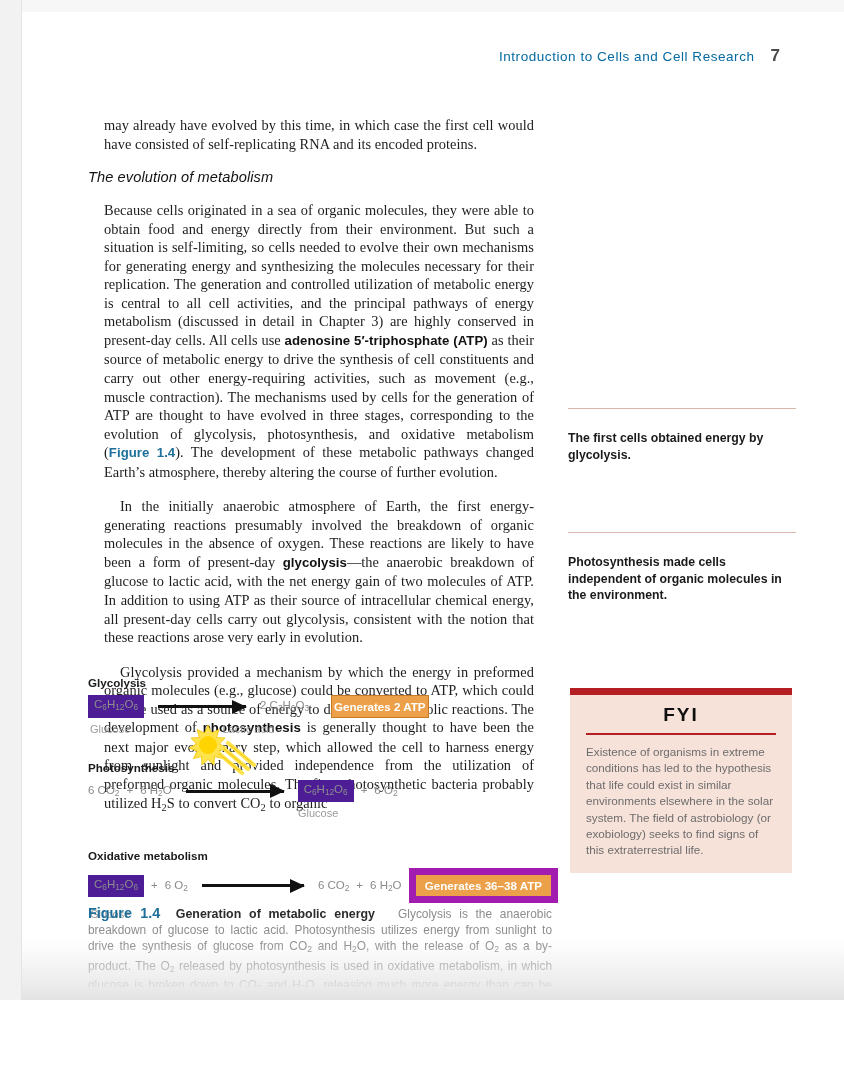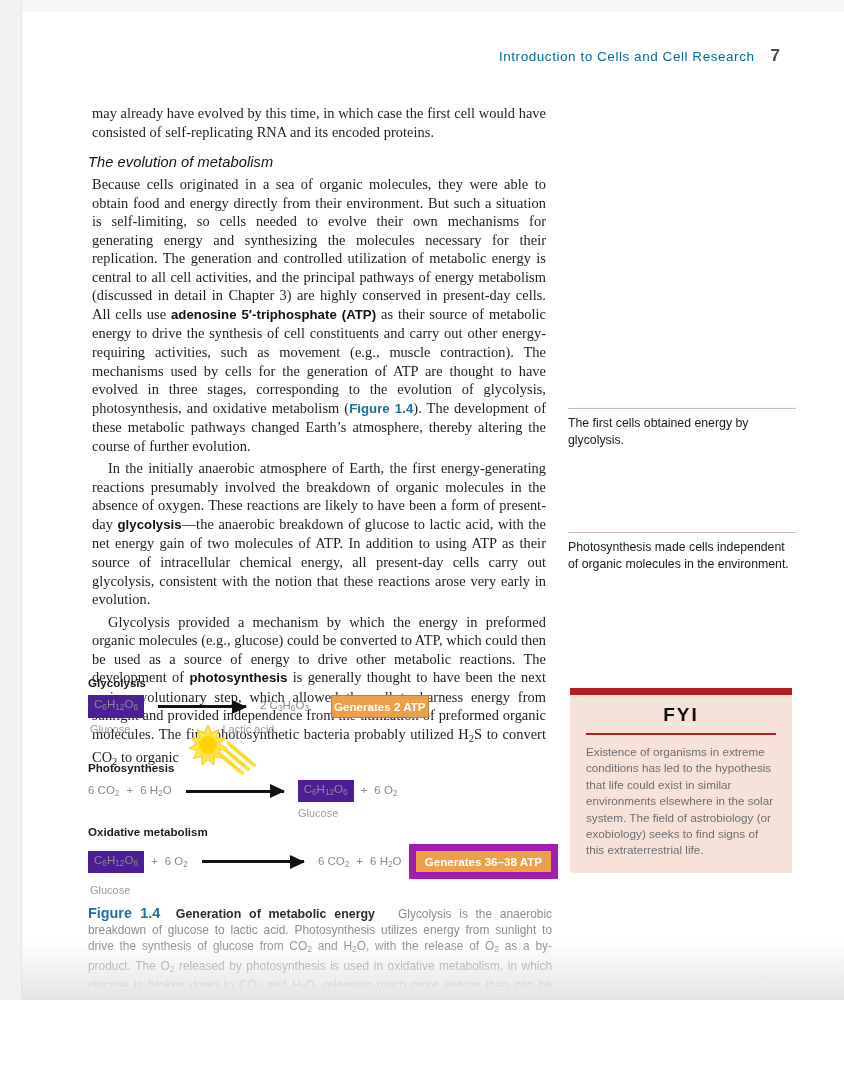--- a/index.html
+++ b/index.html
@@ -57,21 +57,21 @@
     position: absolute;
     left: 88px; top: 100px;
     width: 462px;
   }
   .body-p {
     font-family: "Liberation Serif", serif;
     font-size: 14.4px;
     line-height: 18.55px;
     color: #1d1d1d;
     text-align: justify;
-    margin: 4px;
+    margin: 16px;
     hyphens: manual;
     letter-spacing: 0.04px;
   }
   .body-p + .body-p { text-indent: 16px; }
   .sub-head {
     font-family: "Liberation Sans", sans-serif;
     font-style: italic;
     font-size: 14.6px;
     color: #131313;
     margin: 13px 0 5px 0;
@@ -92,24 +92,24 @@
   sub { font-size: 0.72em; vertical-align: -0.28em; }
 
   
   .marginnote {
     position: absolute;
     left: 568px;
     width: 228px;
     font-family: "Liberation Sans", sans-serif;
     font-size: 12.3px;
     line-height: 16.6px;
-    font-weight: normal;
+    font-weight: bold;
     color: #1a1a1a;
     border-top: 1px solid #d9b6ae;
-    padding-top: 6px;
+    padding-top: 21px;
   }
   #note-1 { top: 408px; }
   #note-2 { top: 532px; }
 
   
   .fyi {
     position: absolute;
     left: 570px; top: 688px;
     width: 222px;
     background: #f7e2da;
@@ -312,21 +312,21 @@
       <div class="rxn-label">Photosynthesis</div>
       <div class="rxn-row">
         <span>6 CO<sub>2</sub><span class="plus">+</span>6 H<sub>2</sub>O</span>
         <span class="arrow a-2"></span>
         <span class="chem-box">C<sub>6</sub>H<sub>12</sub>O<sub>6</sub></span>
         <span><span class="plus">+</span>6 O<sub>2</sub></span>
       </div>
       <div class="sub-caption glucose-mid">Glucose</div>
     </div>
 
-    <div class="rxn-block" style="margin-top:6px;">
+    <div class="rxn-block" style="margin-top:30px;">
       <div class="rxn-label">Oxidative metabolism</div>
       <div class="rxn-row">
         <span class="chem-box">C<sub>6</sub>H<sub>12</sub>O<sub>6</sub></span>
         <span><span class="plus">+</span>6 O<sub>2</sub></span>
         <span class="arrow a-3"></span>
         <span>6 CO<sub>2</sub><span class="plus">+</span>6 H<sub>2</sub>O</span>
         <span style="width:24px"></span>
         <span style="background:#eda04a;border:7px solid #a21caf;color:#fff;font-weight:bold;font-size:11.6px;padding:4px 9px;">Generates 36–38 ATP</span>
       </div>
       <div class="sub-caption glucose-left">Glucose</div>

